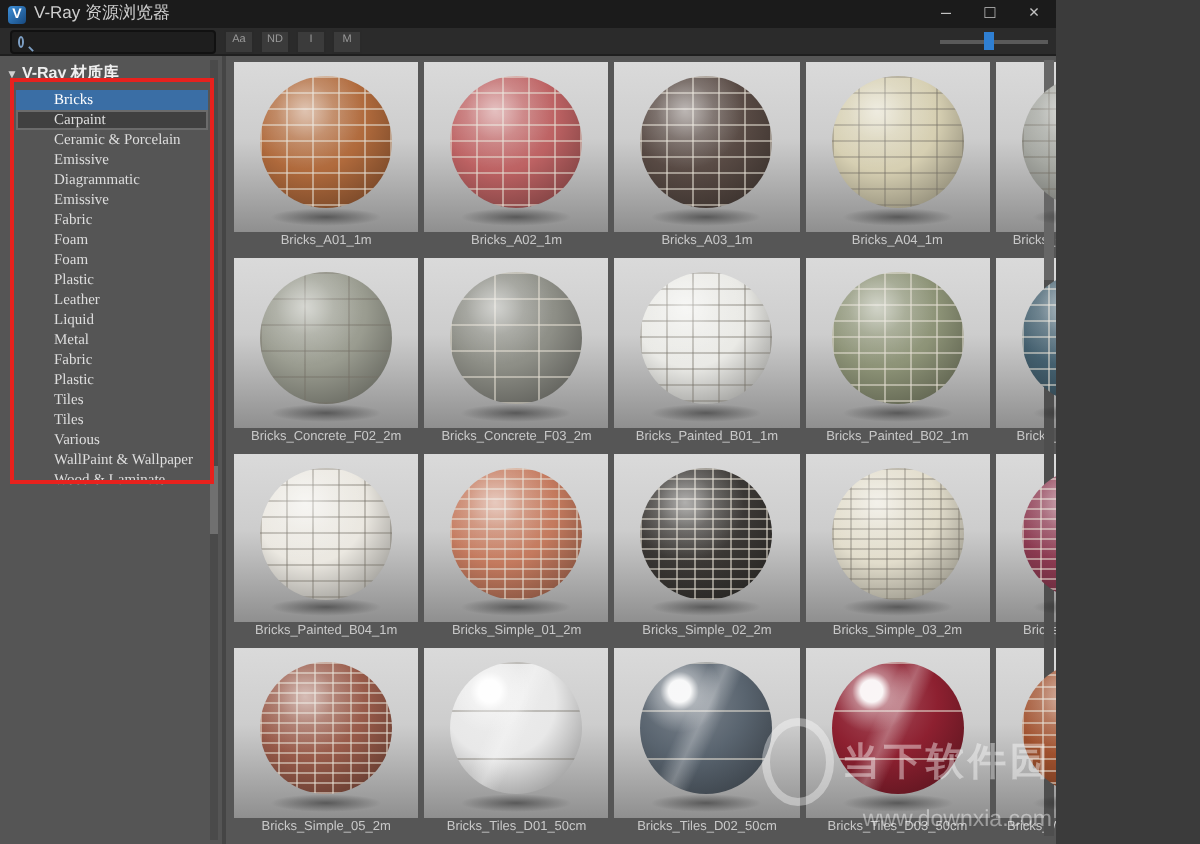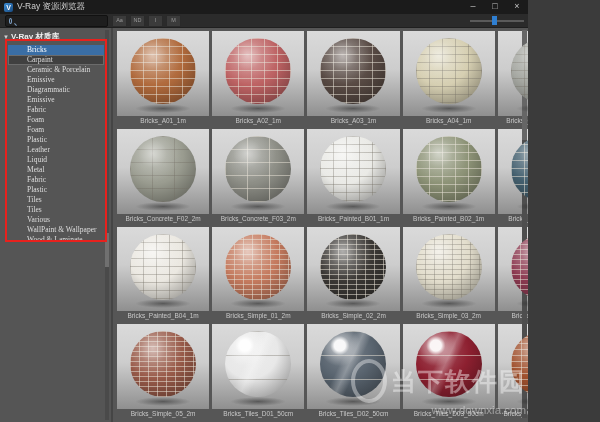--- a/index.html
+++ b/index.html
@@ -64,21 +64,21 @@
   .clabel{height:10px;font-size:6.5px;line-height:10px;color:#c9c9c9;text-align:center;
          white-space:nowrap;overflow:hidden;}
   #main-scroll{position:absolute;right:1px;top:30px;width:5px;height:388px;background:#4e4e4e;}
   #main-scroll .thumbbar{position:absolute;top:0;height:110px;width:5px;background:#666;}
   
   #watermark{position:absolute;right:2px;bottom:6px;z-index:7;pointer-events:none;
          color:rgba(255,255,255,.42);text-align:right;}
   .wm-row{display:flex;align-items:center;justify-content:flex-end;}
   .wm-circle{width:28px;height:36px;border:4px solid rgba(255,255,255,.38);
          border-radius:50%;margin-right:4px;}
-  .wm-text{font-size:25px;letter-spacing:2px;font-weight:bold;}
+  .wm-text{font-size:19px;letter-spacing:2px;font-weight:bold;}
   .wm-url{font-size:11.5px;margin-top:1px;text-align:right;}
 </style>
 </head>
 <body>
 
 <div id="app">
 
   <div id="titlebar">
     <div class="logo">V</div>
     <span id="title">V-Ray 资源浏览器</span>

